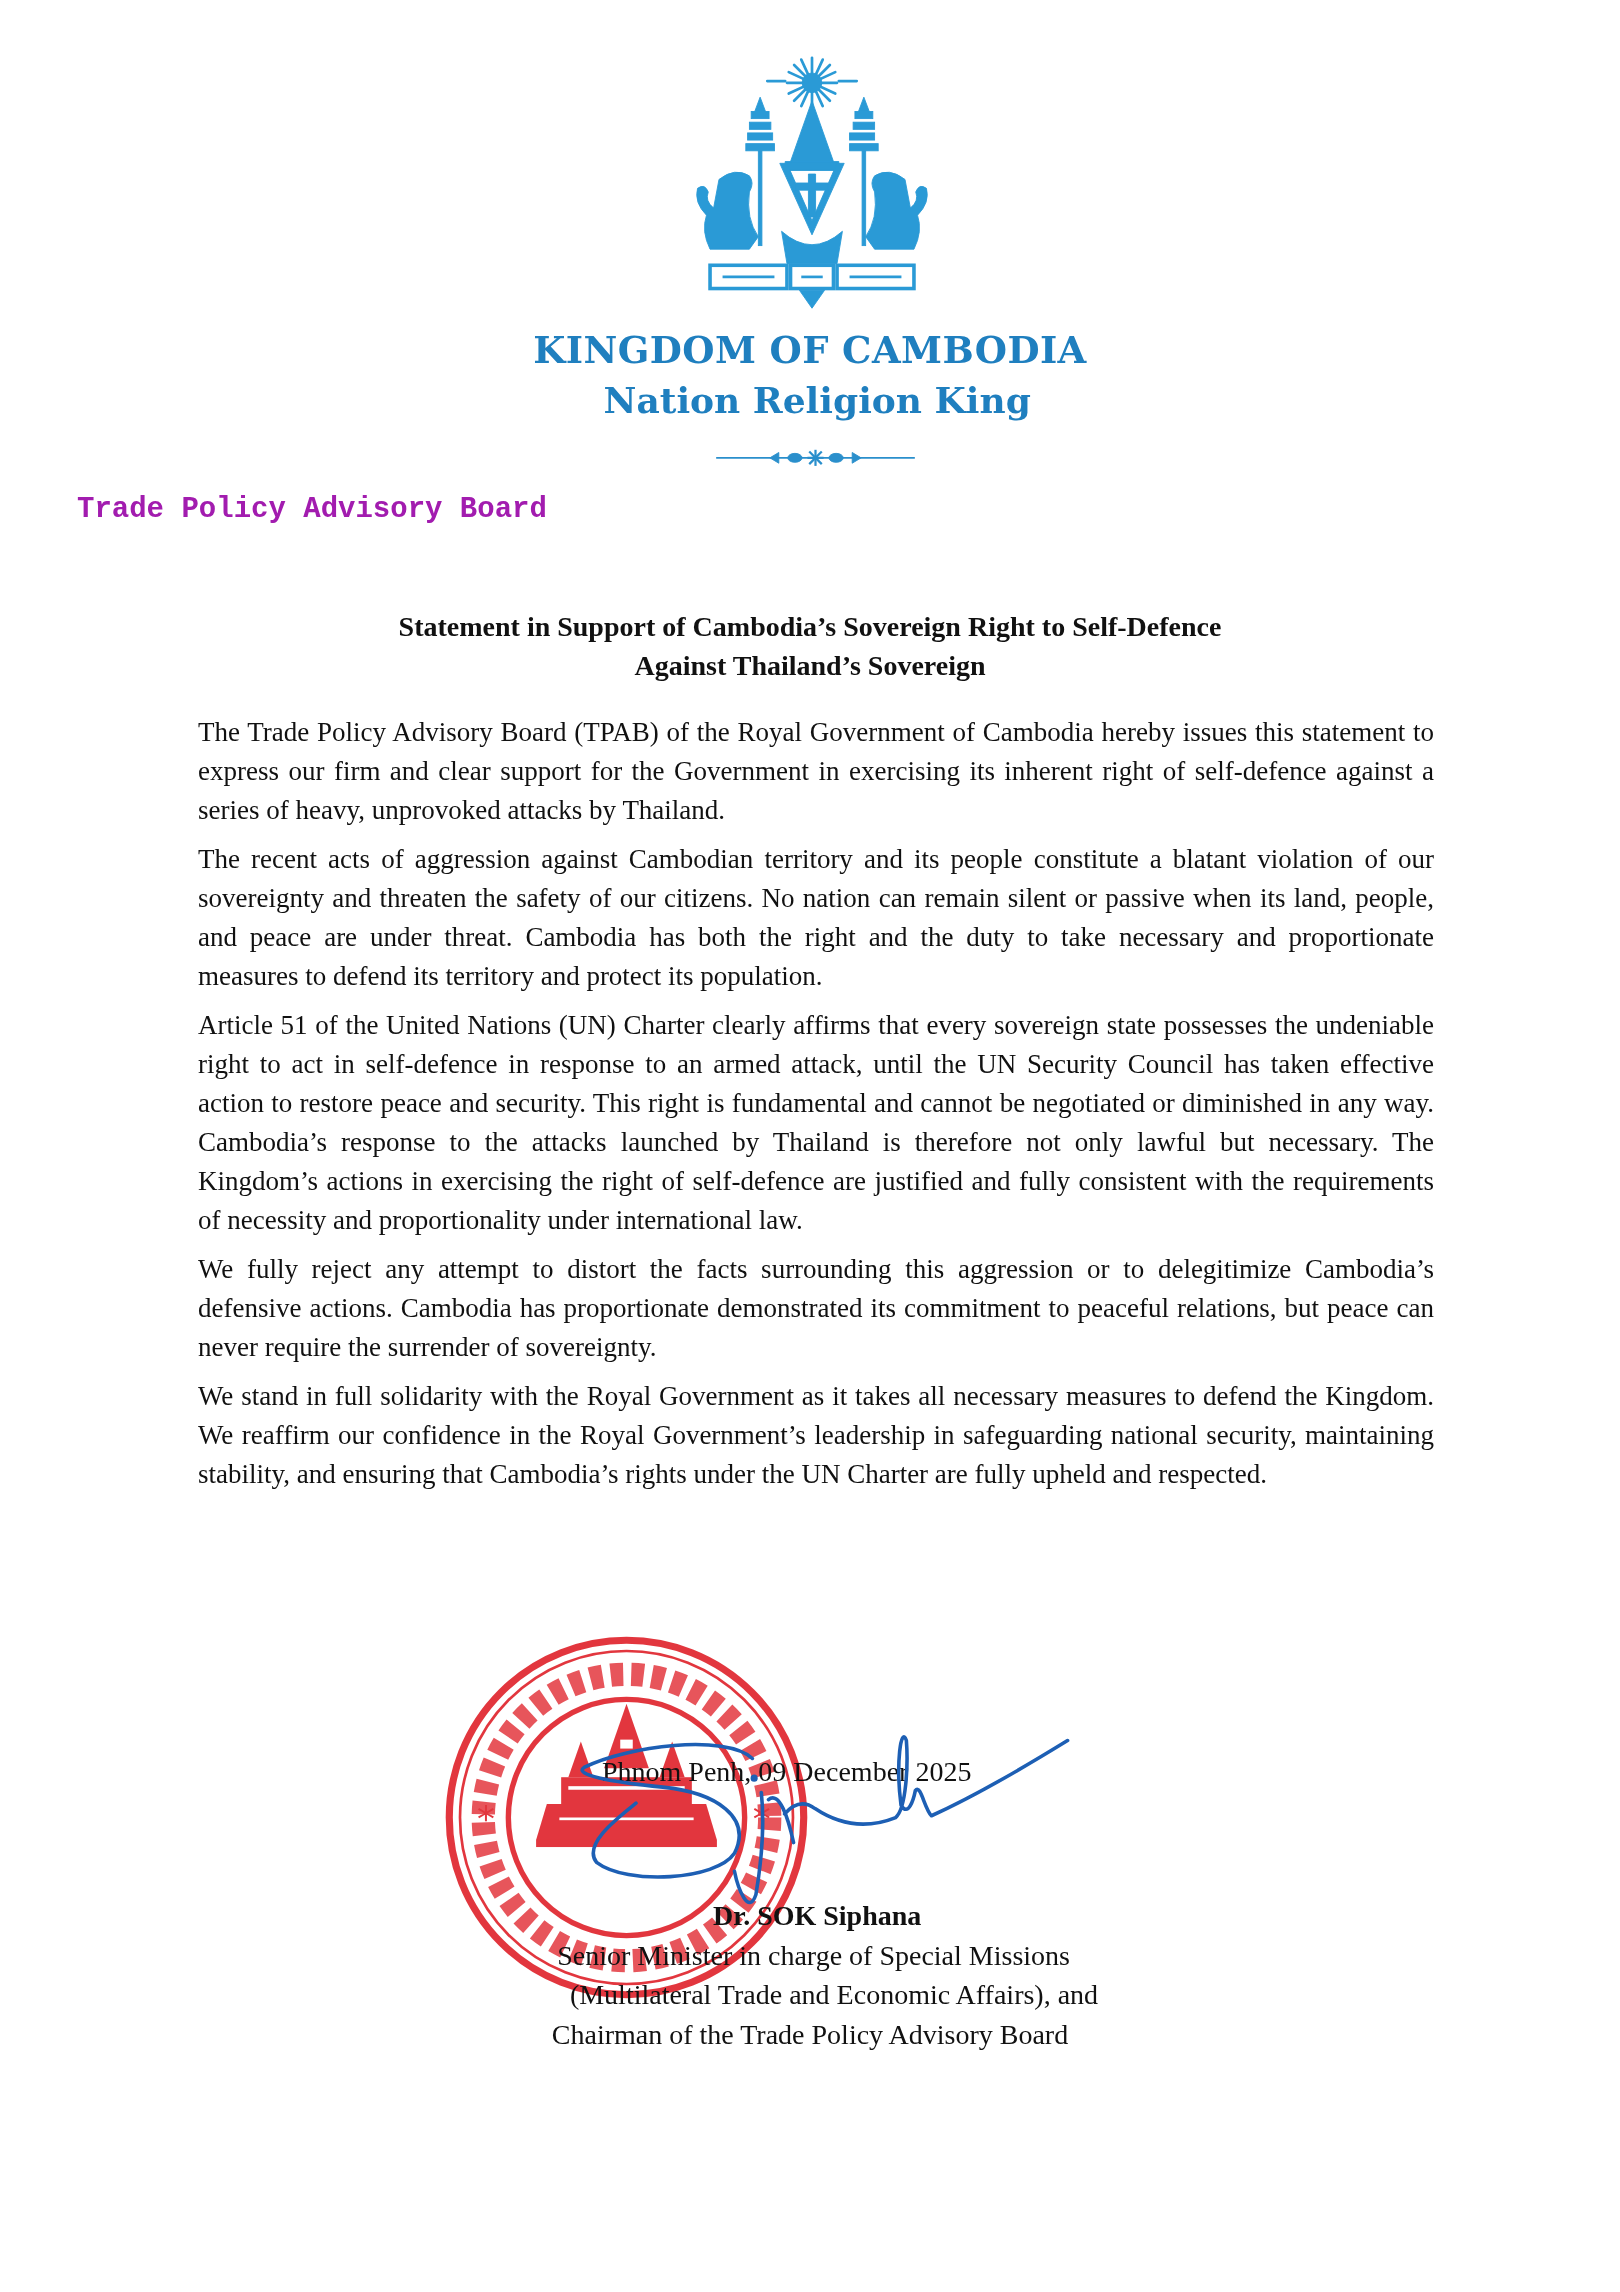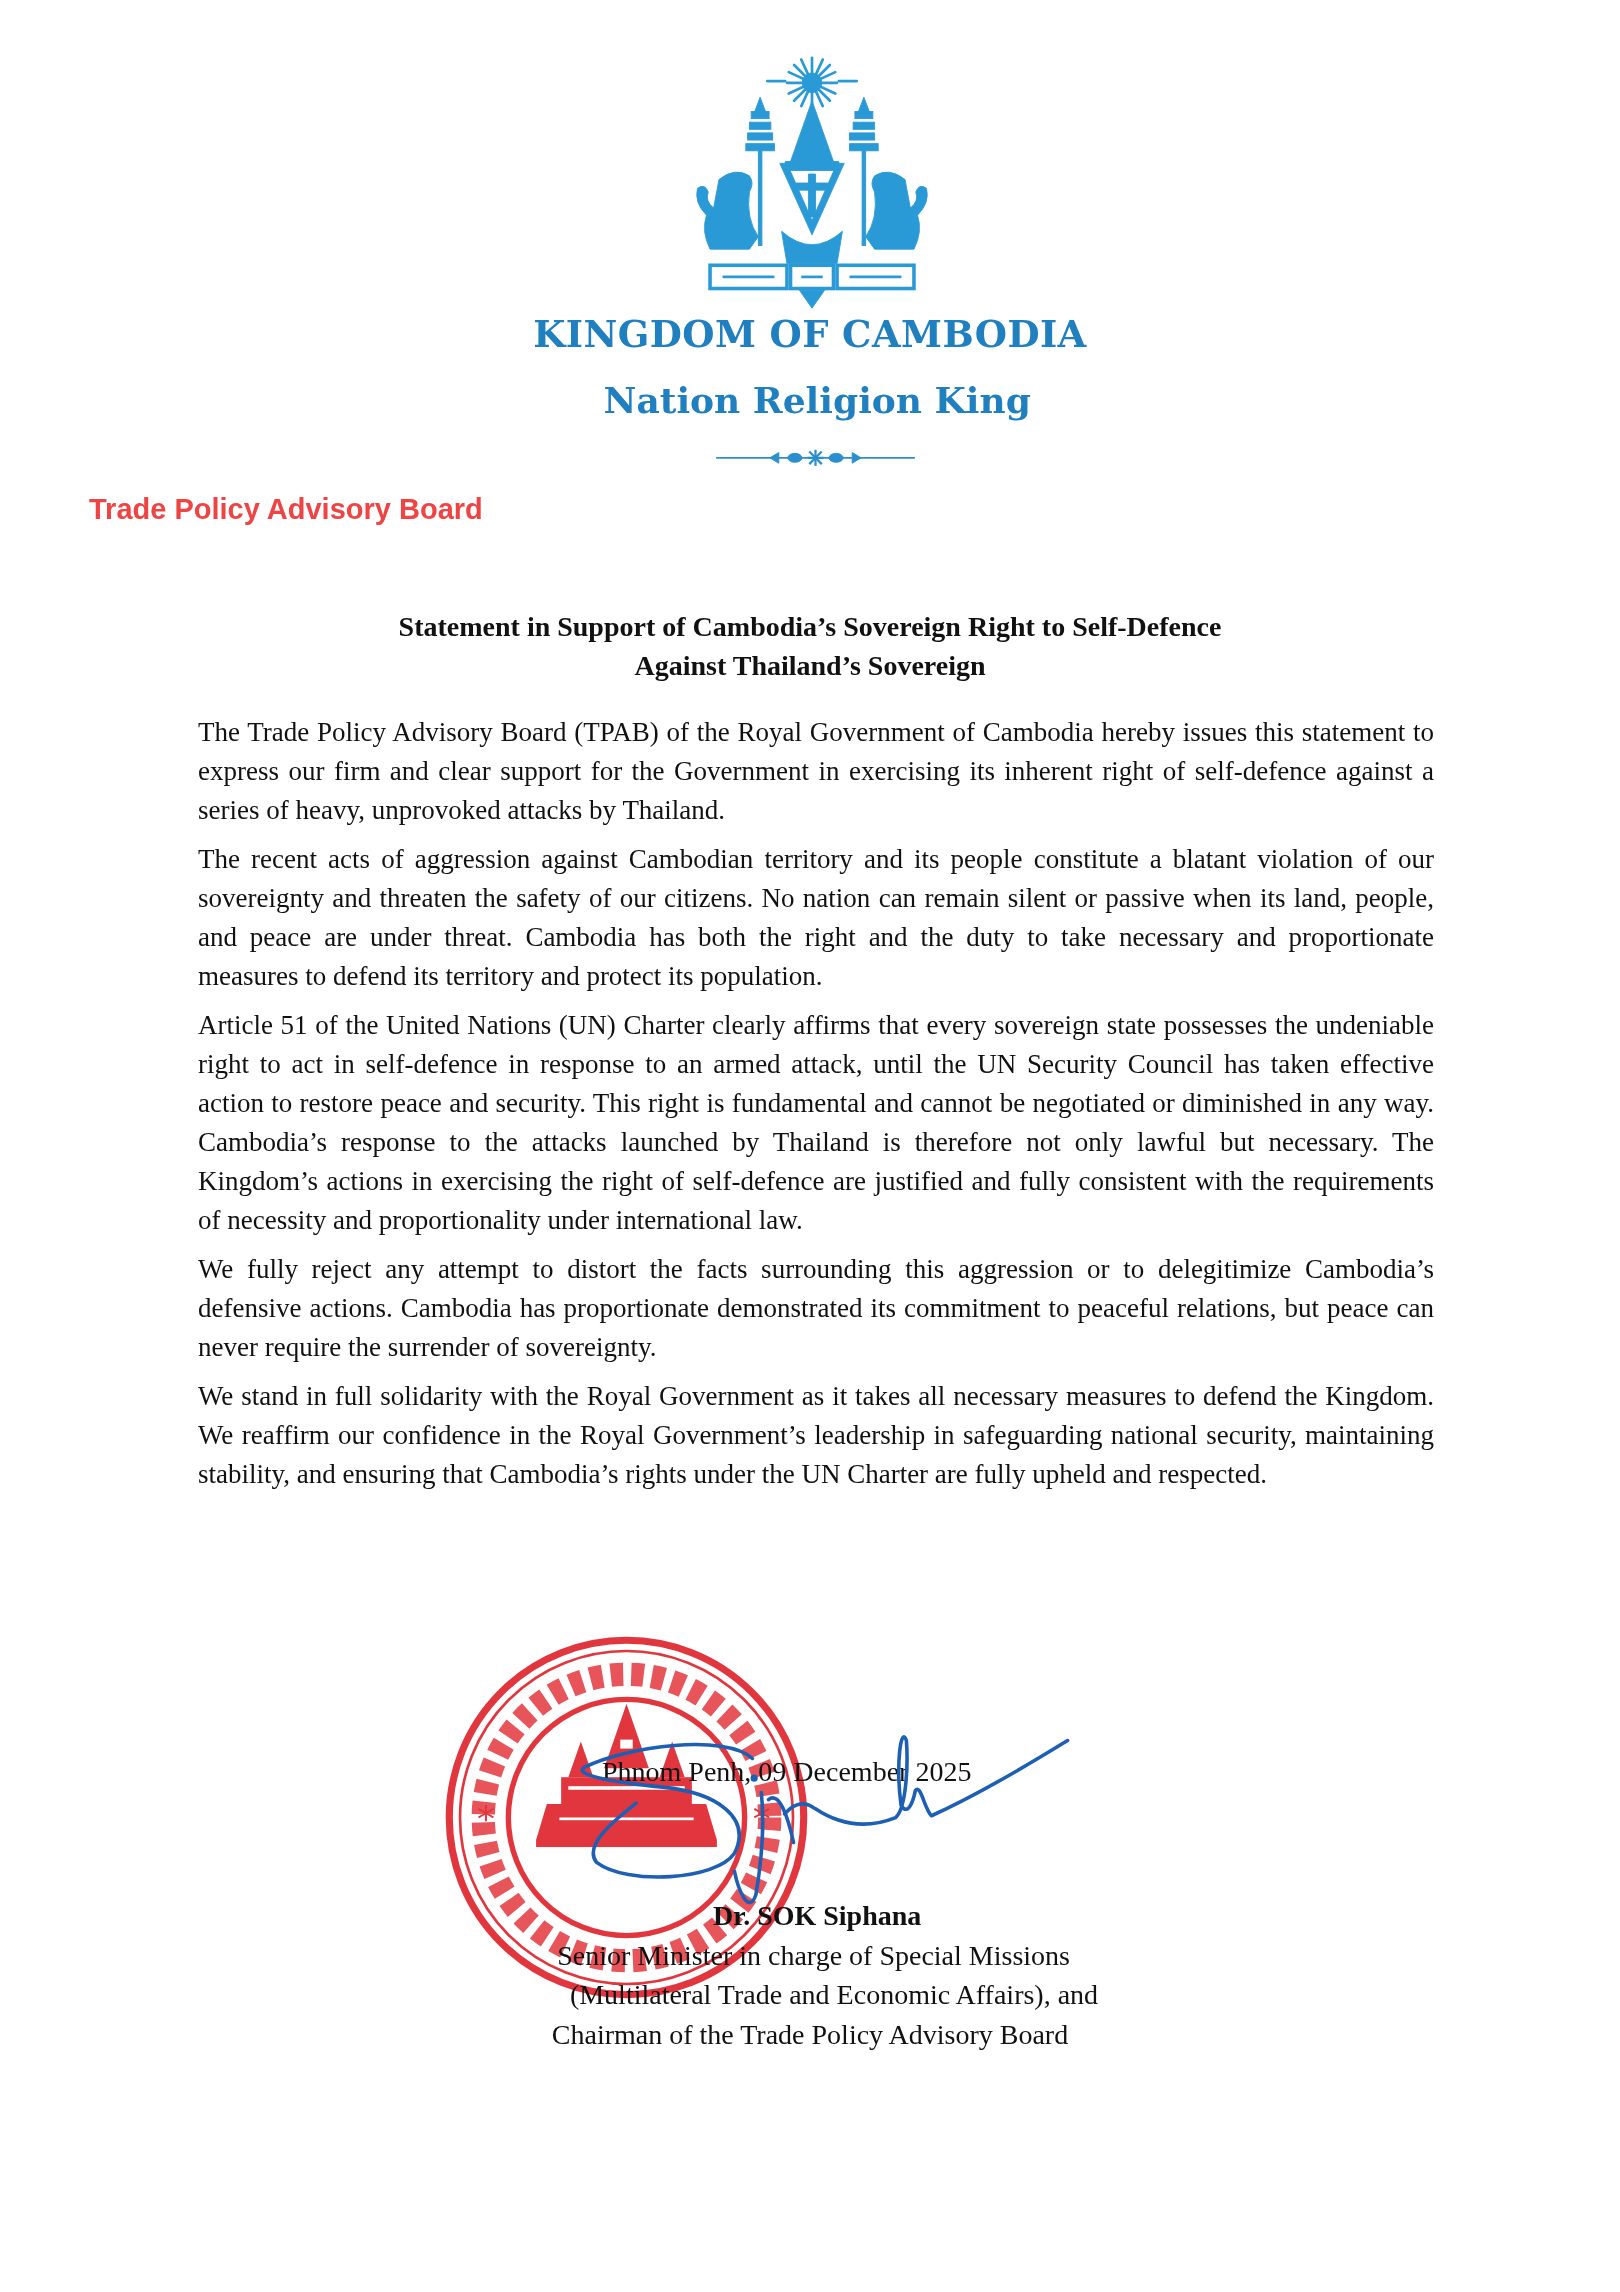--- a/index.html
+++ b/index.html
@@ -1,23 +1,23 @@
 <!DOCTYPE html>
 <html style="font-size:14.3px"><head>
 <meta charset="utf-8">
 <style>
   html, body { margin:0; padding:0; background:#ffffff; }
   body { width:1620px; height:2293px; position:relative; overflow:hidden; font-family:"Liberation Serif","DejaVu Serif",serif; color:#111; }
   .abs { position:absolute; }
   #crest { left:692px; top:56px; width:240px; height:254px; }
   .hdr { position:absolute; left:0; width:1620px; text-align:center; font-family:"DejaVu Serif","Liberation Serif",serif; font-weight:bold; color:#1f7fbf; }
-  #kingdom { top:312px; font-size:37px; letter-spacing:0.4px; }
+  #kingdom { top:328px; font-size:37px; letter-spacing:0.4px; }
   #motto { top:379px; font-size:36px; left:7.2px; }
   #divider { left:716px; top:448px; width:199px; height:19.7px; }
-  #board { left:89px; top:493px; font-family:Liberation Sans, sans-serif; font-weight:bold; font-size:29px; color:#ef4444; }
+  #board { left:77px; top:493px; font-family:Liberation Mono, monospace; font-weight:bold; font-size:29px; color:#a21caf; }
   .title { position:absolute; left:0; width:1620px; text-align:center; font-weight:bold; font-size:28px; color:#111; }
   #title1 { top:611px; } #title2 { top:650px; }
   #body { position:absolute; left:198px; width:1236px; top:713px; font-size:27px; line-height:39px; text-align:justify; }
   #body p { margin:0 0 9.9px 0; }
   #seal { left:443px; top:1634px; width:367px; height:367px; opacity:0.92; }
   #place-date { left:602px; top:1756px; font-size:28px; }
   #signature { left:573px; top:1728px; width:502px; height:197px; }
   .sig { position:absolute; left:0; width:1620px; text-align:center; font-size:28px; }
   #sig-name { top:1900px; font-weight:bold; left:7.2px; }
   #sig-l1 { top:1940px; left:3.6px; }

